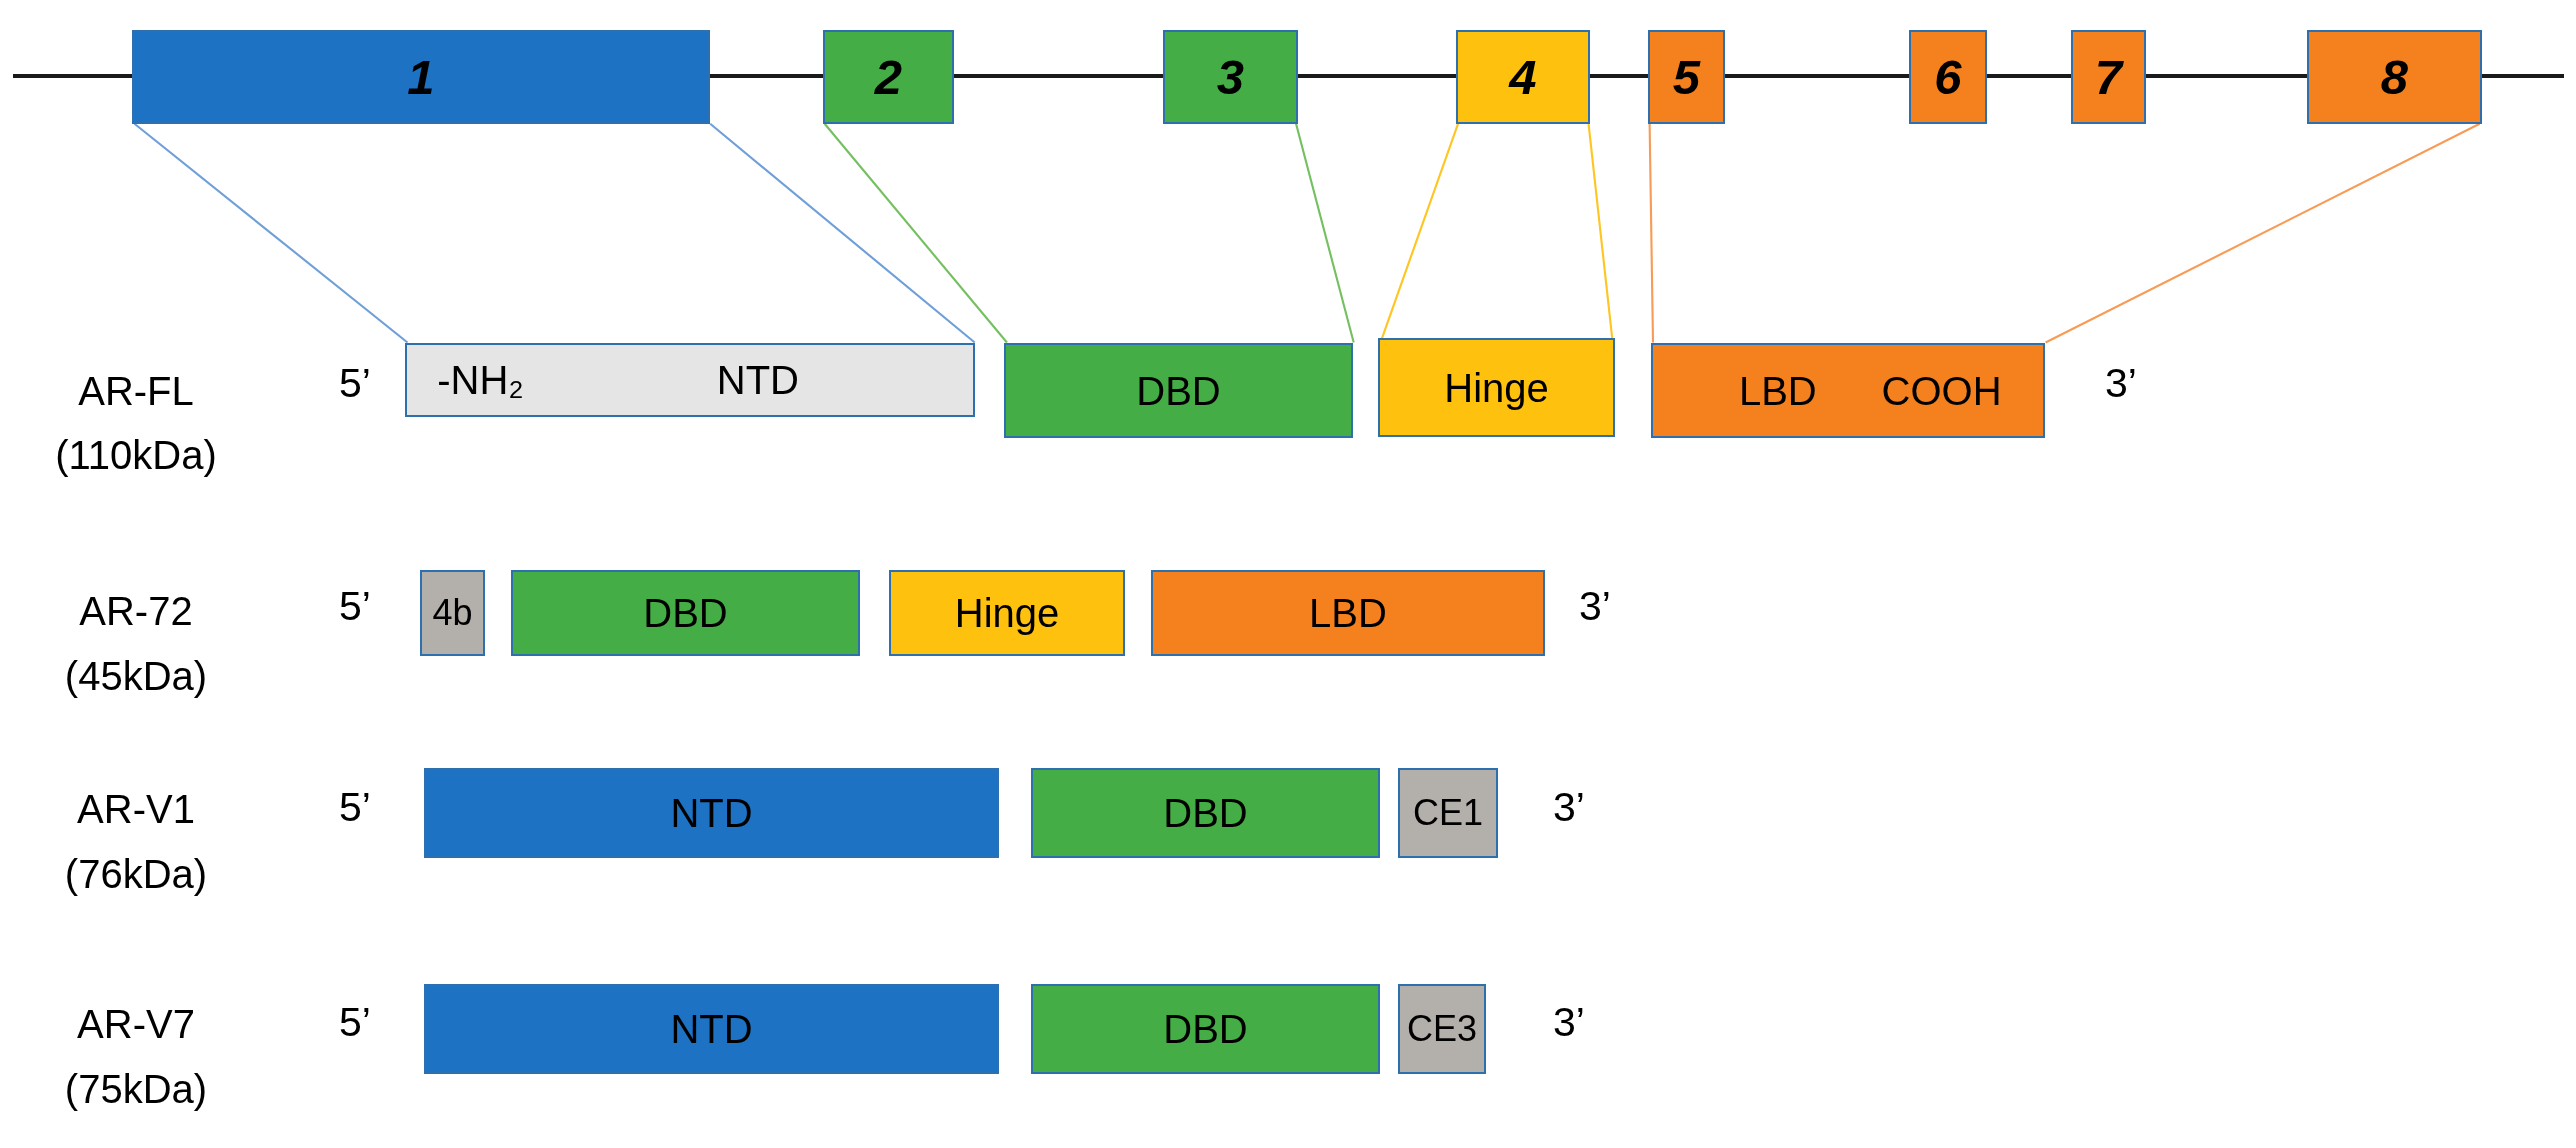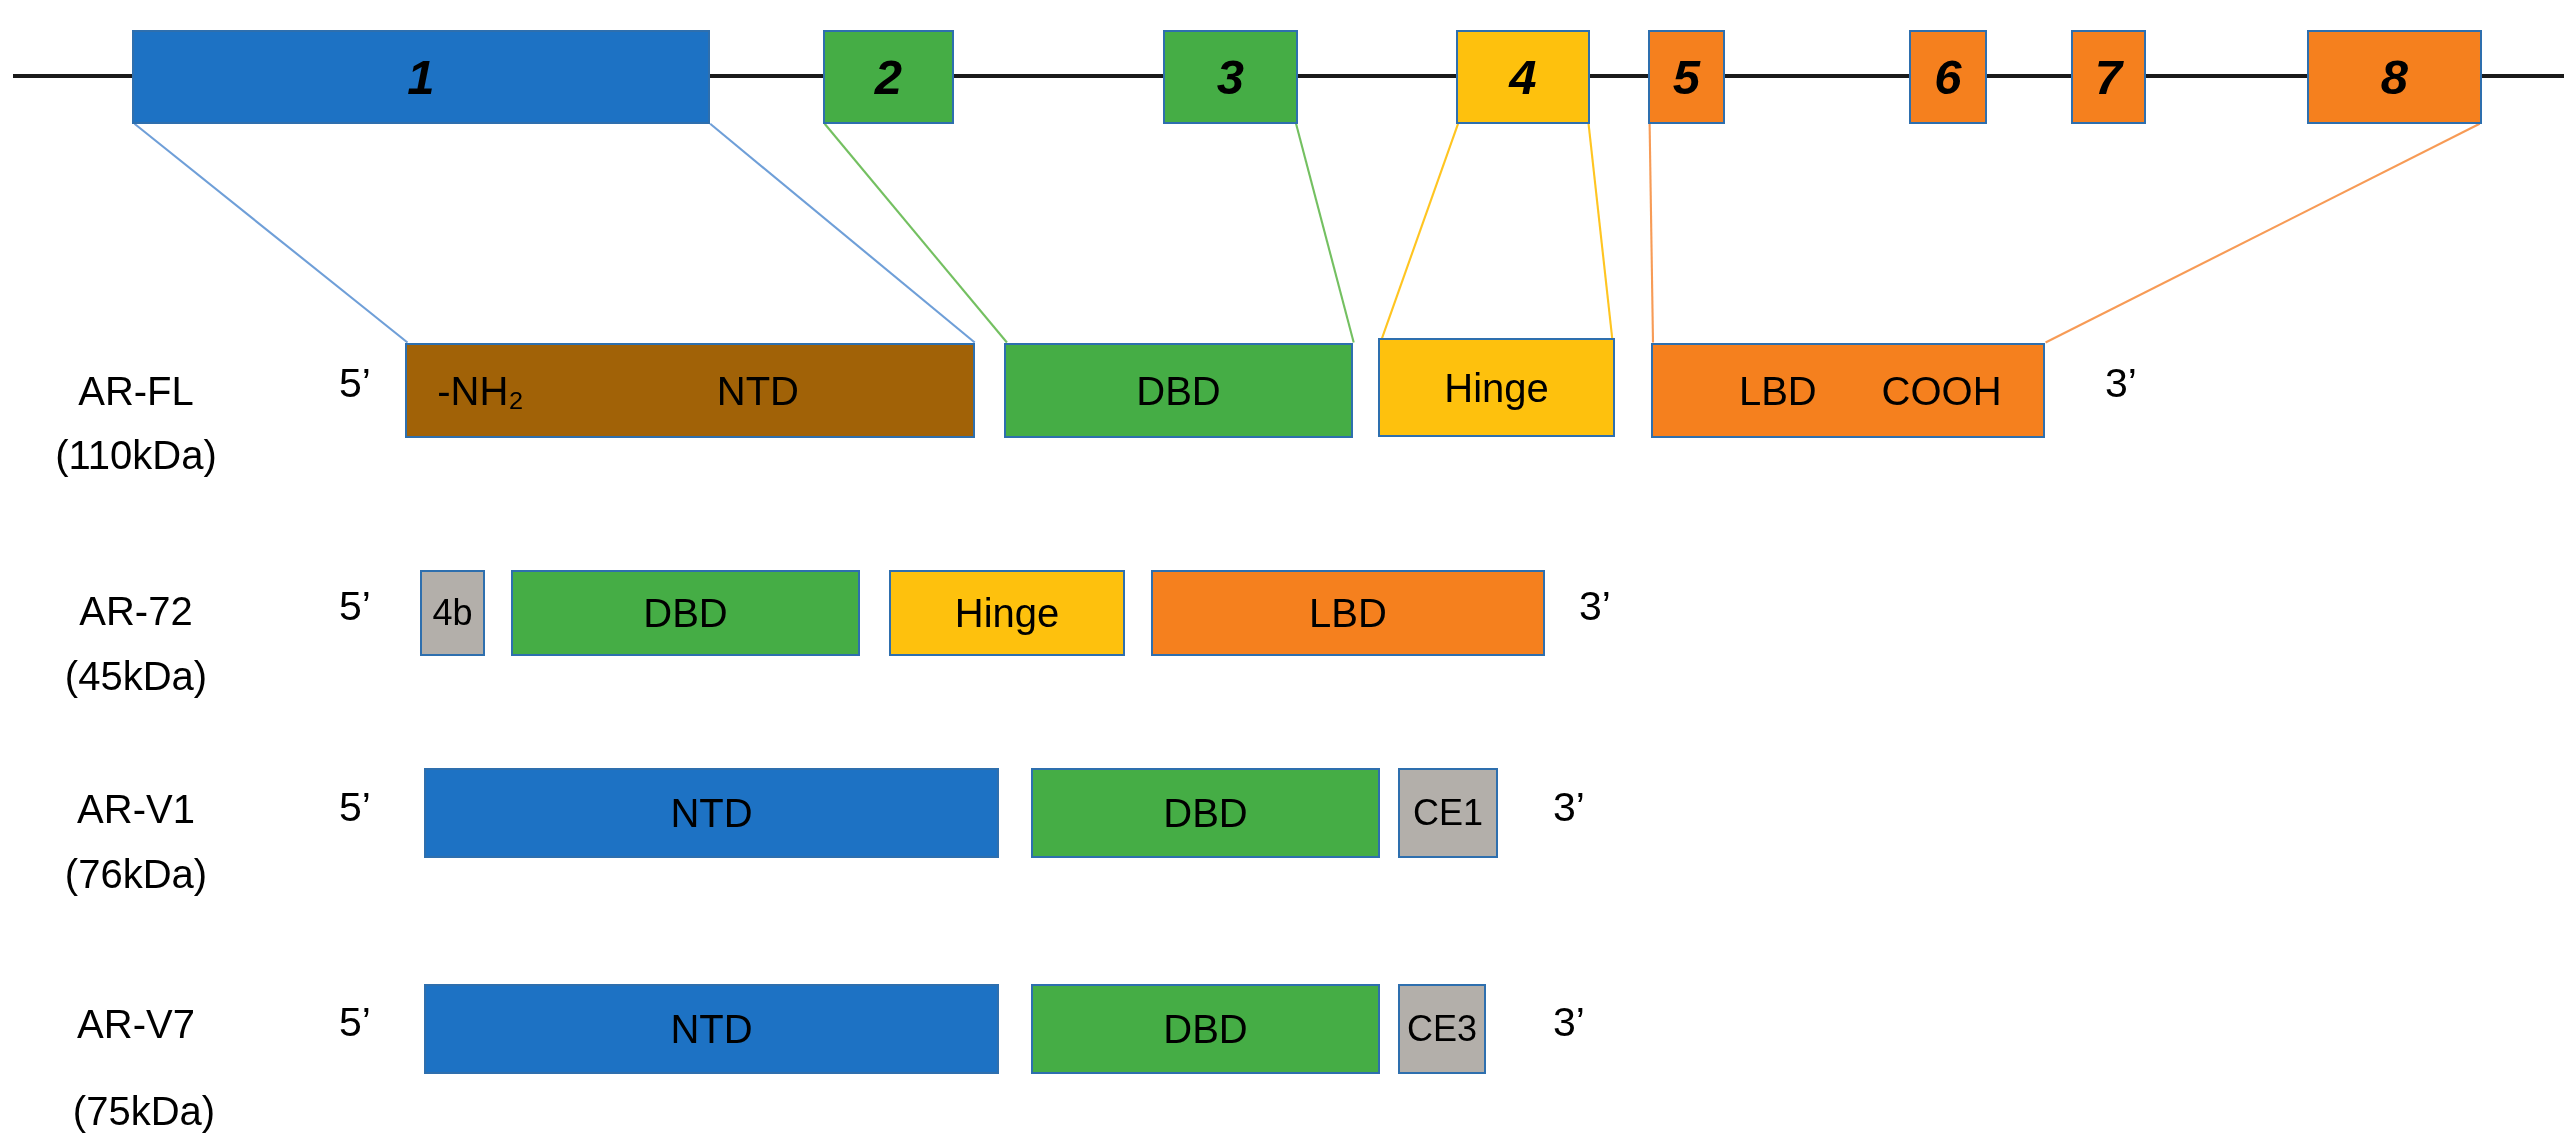--- a/index.html
+++ b/index.html
@@ -60,21 +60,21 @@
       </div>
       <div class="exon-box" style="left: 2307px; top: 30px; width: 175px; height: 94px; background: rgb(245, 128, 30);">
         <span class="exon-number">8</span>
       </div>
     </div>
   <div id="isoform-rows">
       <div>
         <div class="row-name" style="left: 136px; top: 391px;">AR-FL</div>
         <div class="row-mass" style="left: 136px; top: 455px;">(110kDa)</div>
         <div class="prime-label" style="left: 355px; top: 383px;">5’</div>
-        <div class="domain-box" style="left: 405px; top: 343px; width: 570px; height: 95px; background: #a16207;">
+        <div class="domain-box" style="left: 405px; top: 343px; width: 570px; height: 74px; background: #e5e5e5;">
           <span class="domain-label" style="left: 13%;">-NH₂</span>
           <span class="domain-label" style="left: 62%;">NTD</span>
         </div>
         <div class="domain-box" style="left: 1004px; top: 343px; width: 349px; height: 95px; background: rgb(69, 173, 69);">
           <span class="domain-label" style="left: 50%;">DBD</span>
         </div>
         <div class="domain-box" style="left: 1378px; top: 338px; width: 237px; height: 99px; background: rgb(254, 193, 13);">
           <span class="domain-label" style="left: 50%;">Hinge</span>
         </div>
         <div class="domain-box" style="left: 1651px; top: 343px; width: 394px; height: 95px; background: rgb(245, 128, 30);">
@@ -111,21 +111,21 @@
         <div class="domain-box" style="left: 1031px; top: 768px; width: 349px; height: 90px; background: rgb(69, 173, 69);">
           <span class="domain-label" style="left: 50%;">DBD</span>
         </div>
         <div class="domain-box" style="left: 1398px; top: 768px; width: 100px; height: 90px; background: rgb(179, 175, 170);">
           <span class="domain-label small" style="left: 50%;">CE1</span>
         </div>
         <div class="prime-label" style="left: 1569px; top: 807px;">3’</div>
       </div>
       <div>
         <div class="row-name" style="left: 136px; top: 1024px;">AR-V7</div>
-        <div class="row-mass" style="left: 144px; top: 1089px; margin-top: 22px;">(75kDa)</div>
+        <div class="row-mass" style="left: 136px; top: 1089px;">(75kDa)</div>
         <div class="prime-label" style="left: 355px; top: 1022px;">5’</div>
         <div class="domain-box" style="left: 424px; top: 984px; width: 575px; height: 90px; background: rgb(29, 114, 196);">
           <span class="domain-label" style="left: 50%;">NTD</span>
         </div>
         <div class="domain-box" style="left: 1031px; top: 984px; width: 349px; height: 90px; background: rgb(69, 173, 69);">
           <span class="domain-label" style="left: 50%;">DBD</span>
         </div>
         <div class="domain-box" style="left: 1398px; top: 984px; width: 88px; height: 90px; background: rgb(179, 175, 170);">
           <span class="domain-label small" style="left: 50%;">CE3</span>
         </div>

